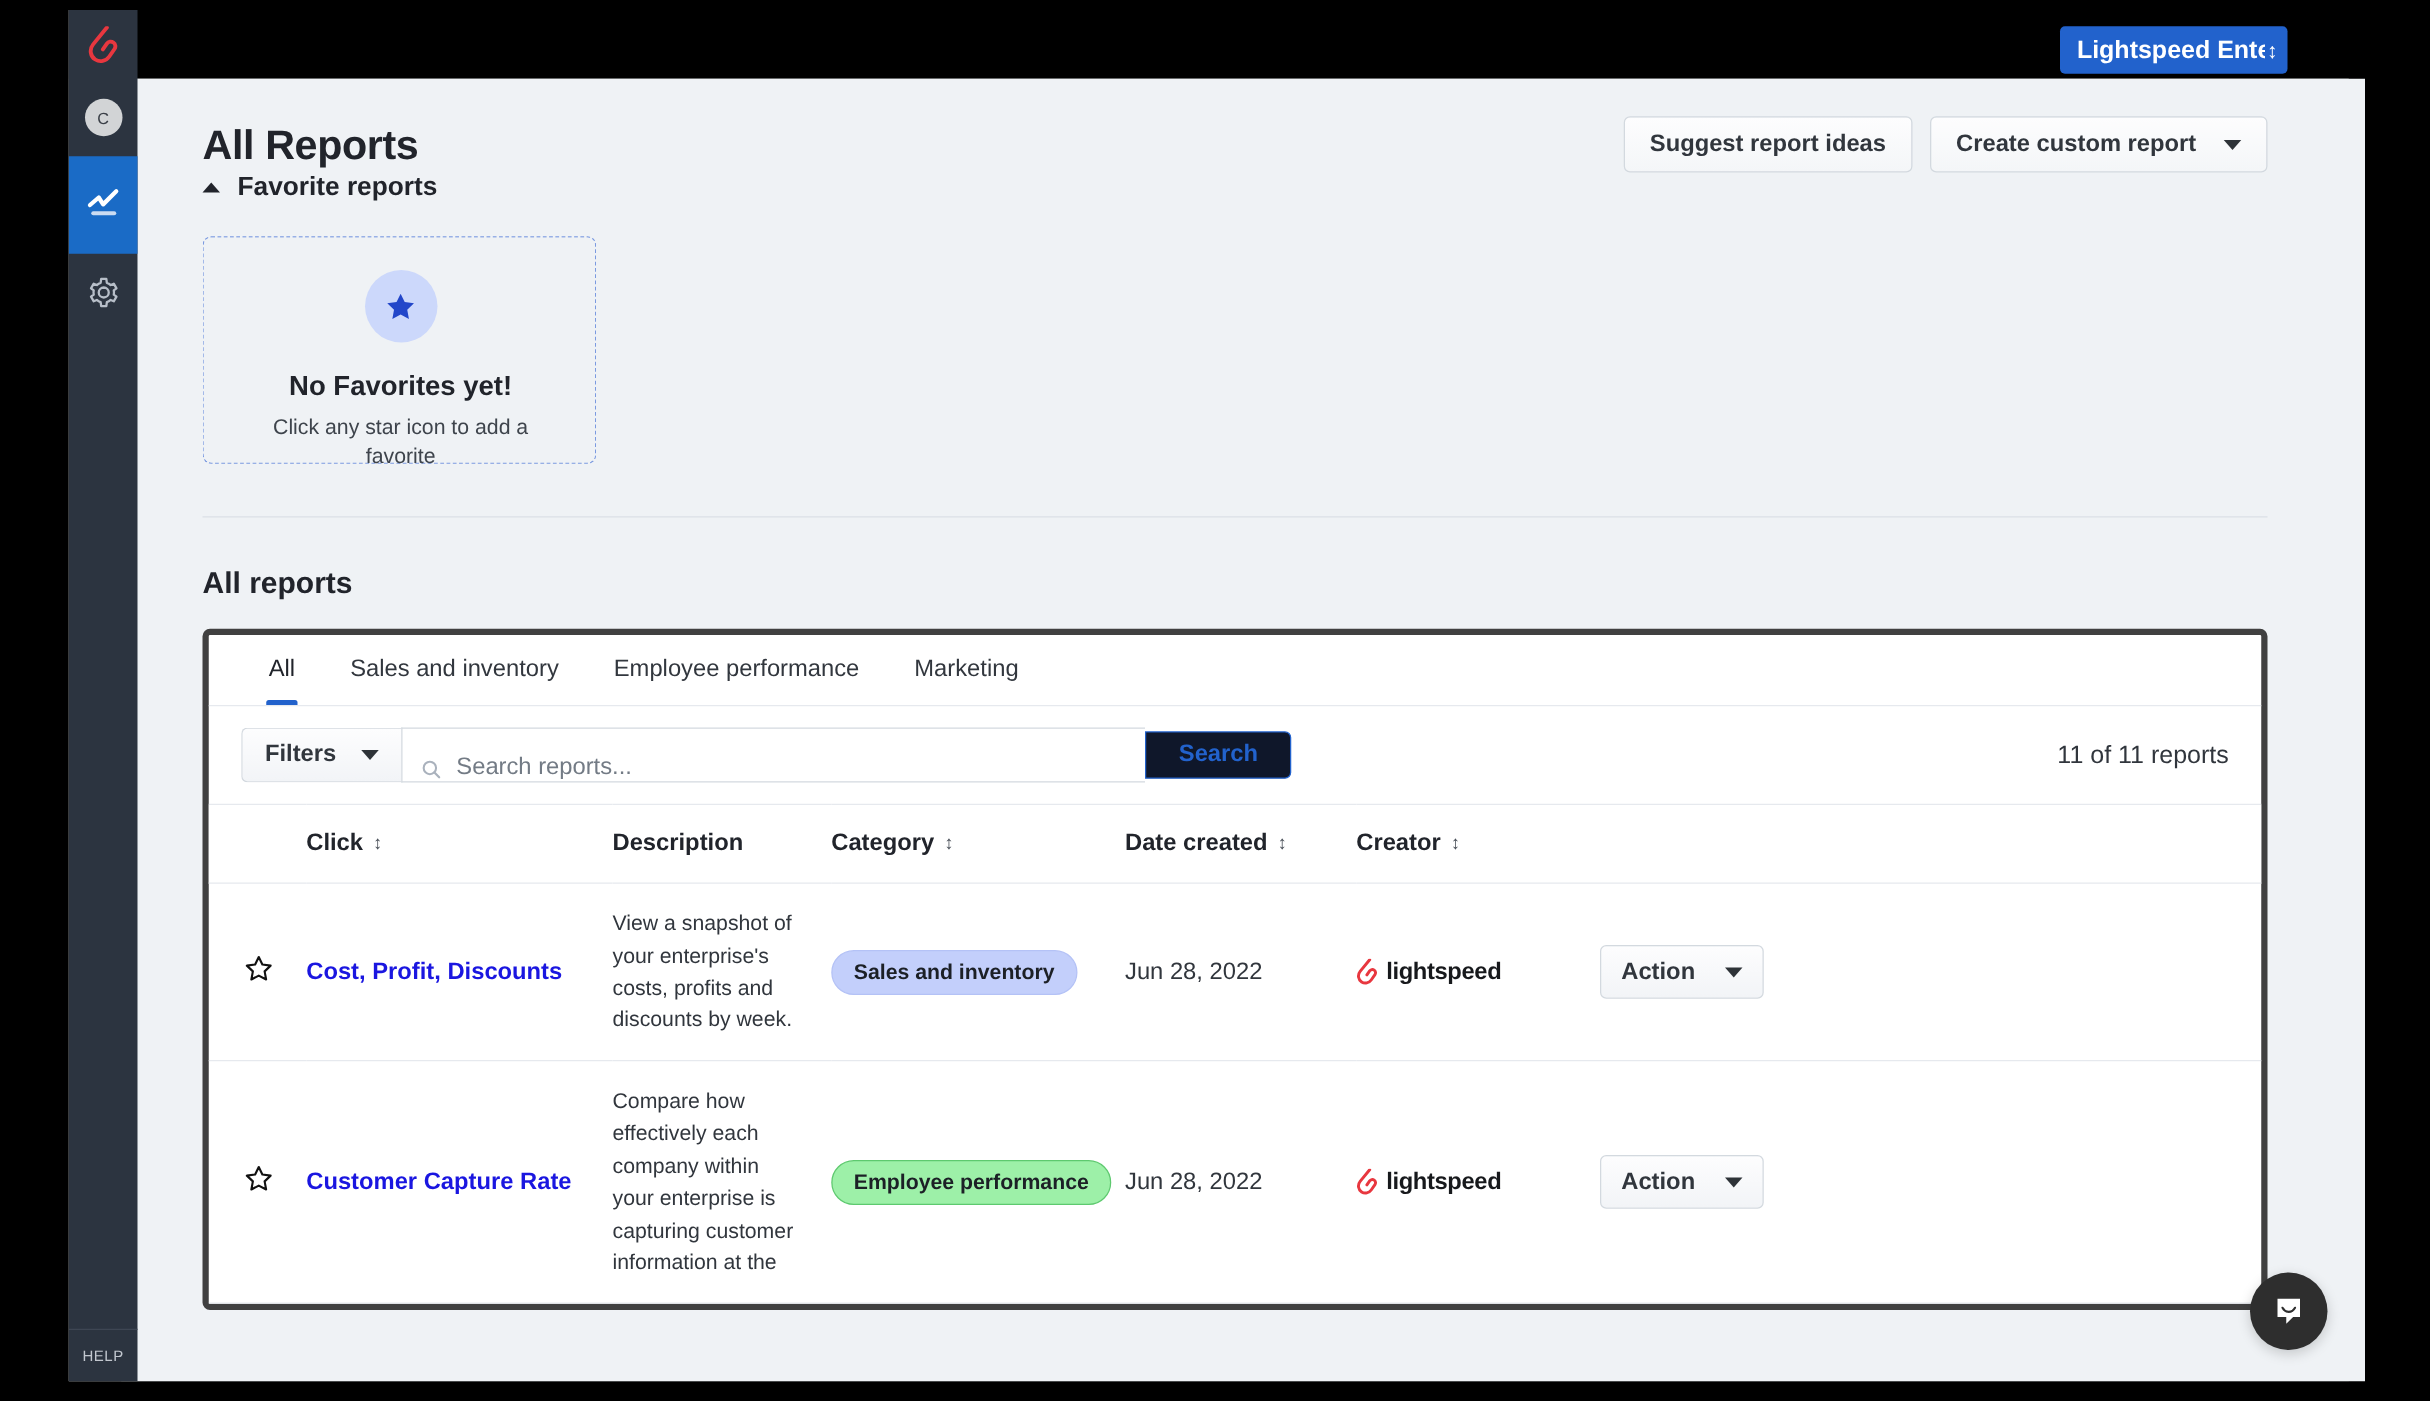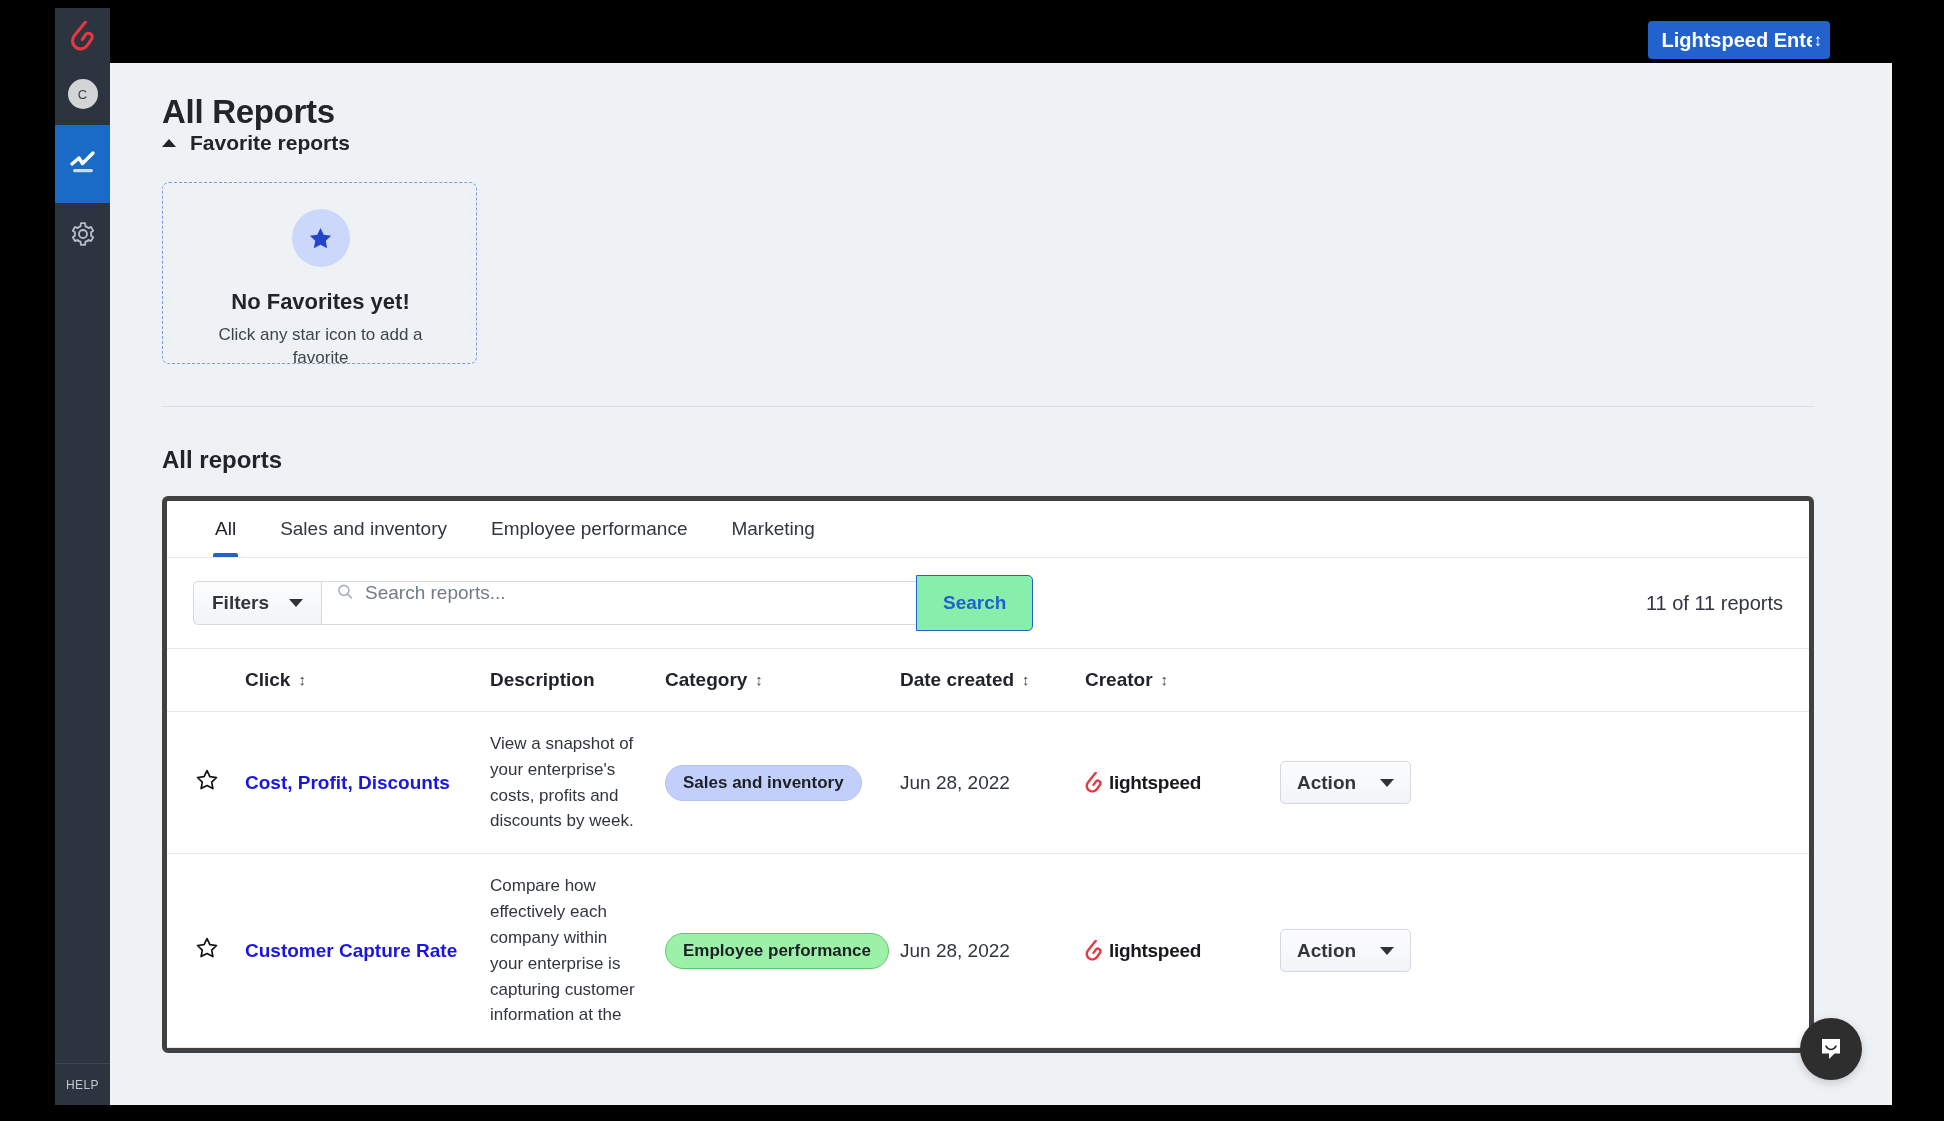--- a/index.html
+++ b/index.html
@@ -58,24 +58,24 @@
   #all-title{margin-top:39px;font-size:24px;font-weight:700;color:#21242b;}
   #card{margin-top:22px;background:#fff;border:5px solid #404040;border-radius:6px;}
   #tabs{display:flex;gap:0;padding:0 26px;border-bottom:1px solid #e6e9ee;height:57px;align-items:stretch;}
   .tab{display:flex;align-items:center;padding:0 22px;font-size:19px;color:#32373e;cursor:pointer;position:relative;}
   .tab.active{color:#21242b;}
   .tab.active:after{content:"";position:absolute;left:20px;right:20px;bottom:0;height:4px;background:#2262cc;border-radius:2px 2px 0 0;}
 
   #toolbar{display:flex;align-items:center;padding:17px 26px;gap:0;}
   #filters{height:44px;border:1px solid #d3d9df;border-right:none;border-radius:5px 0 0 5px;background:linear-gradient(#fdfdfe,#f2f4f7);
       display:flex;align-items:center;gap:20px;padding:0 18px;font-size:19px;font-weight:600;color:#31363d;cursor:pointer;}
-  #search-wrap{height:44px;flex:0 0 595px;border:1px solid #d3d9df;border-right:none;background:#fff;display:flex;align-items:flex-start;gap:11px;padding:0 14px;}
+  #search-wrap{height:44px;flex:0 0 595px;border:1px solid #d3d9df;border-right:none;background:#fff;display:flex;align-items:flex-end;gap:11px;padding:0 14px;}
   #search-input{border:none;outline:none;font-size:19px;color:#31363d;width:100%;font-family:"Liberation Sans",sans-serif;background:transparent;}
   #search-input::placeholder{color:#737b85;}
-  #search-btn{height:56px;border:1px solid #2262cc;border-radius:0 5px 5px 0;background:#86efac;color:#2262cc;
+  #search-btn{height:38px;border:1px solid #2262cc;border-radius:0 5px 5px 0;background:#0f172a;color:#2262cc;
       font-size:19px;font-weight:700;padding:0 26px;cursor:pointer;font-family:"Liberation Sans",sans-serif;}
   #count{margin-left:auto;font-size:20px;color:#31363d;}
 
   table{width:100%;border-collapse:collapse;}
   thead th{border-top:1px solid #e6e9ee;border-bottom:1px solid #e6e9ee;text-align:left;font-size:19px;font-weight:700;color:#21242b;
       padding:20px 0;background:#fff;}
   .sorticon{display:inline-block;margin-left:8px;font-size:15px;color:#4a5059;line-height:1;vertical-align:1px;}
   tbody td{border-bottom:1px solid #e6e9ee;padding:19px 0;vertical-align:middle;font-size:19px;color:#31363d;}
   .c-star{width:78px;padding-left:28px;}
   .c-name{width:245px;}
@@ -135,20 +135,29 @@
     <div id="rail-help">
       <span>HELP</span>
     </div>
   </div>
 
   <div id="page">
    <div id="content">
 
     <div id="page-head">
       <div id="page-title">All Reports</div>
+      <div class="hbtns">
+        <button class="btn">
+          <span>Suggest report ideas</span>
+        </button>
+        <button class="btn">
+          <span>Create custom report</span>
+          <span class="caret"></span>
+        </button>
+      </div>
     </div>
 
     <div id="fav-head">
       <span class="tri-up"></span>
       <span id="fav-title">Favorite reports</span>
     </div>
 
     <div id="fav-card">
       <div id="fav-inner">
         <div id="fav-star-circle">

